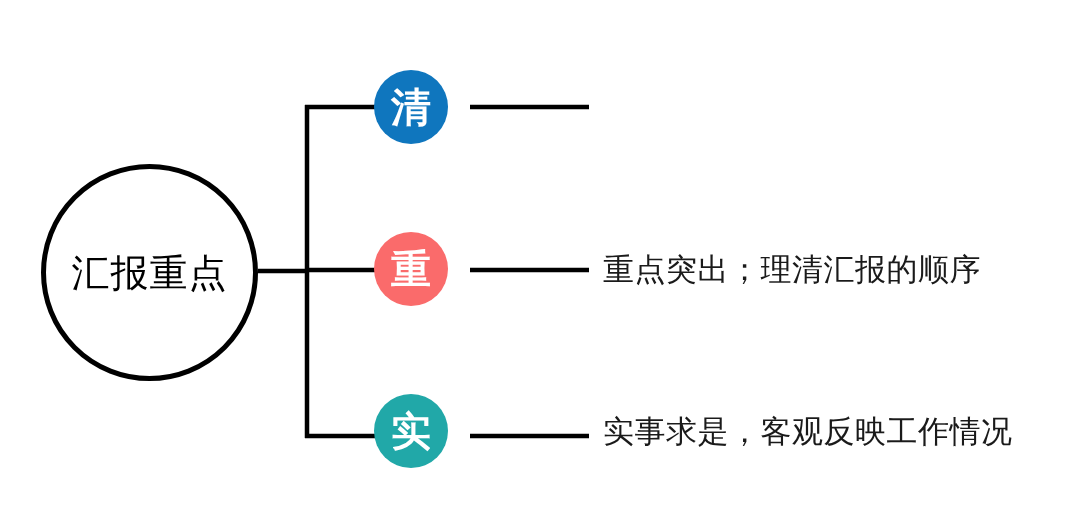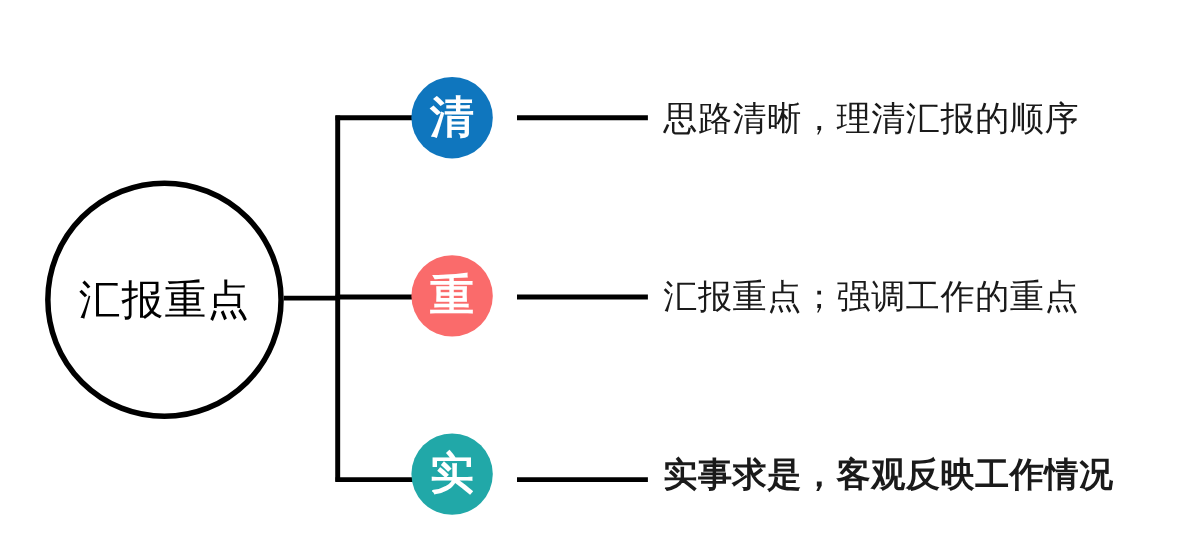--- a/index.html
+++ b/index.html
@@ -76,21 +76,21 @@
     position: absolute;
     left: 603px;
     font-size: 31px;
     color: #1a1a1a;
     line-height: 1;
     white-space: nowrap;
     letter-spacing: 0.5px;
   }
   .text-1 { top: 92px; }
   .text-2 { top: 254px; }
-  .text-3 { top: 416px; font-weight: bold; }
+  .text-3 { top: 416px; }
 </style>
 </head>
 <body>
 
 <div id="canvas" style="background: rgb(255, 255, 255);">
 
   <svg id="diagram-svg" viewBox="0 0 1077 508" xmlns="http://www.w3.org/2000/svg">
     <g stroke="#000000" stroke-width="4.5" stroke-linecap="butt" fill="none">
       <line x1="258" y1="271" x2="309" y2="271"></line>
       <line x1="307" y1="105" x2="307" y2="438"></line>
@@ -103,25 +103,24 @@
     </g>
   </svg>
 
   <div class="root-node" style="border-color: rgb(0, 0, 0); background: rgb(255, 255, 255);">
     <span class="root-label" style="color: rgb(0, 0, 0);">汇报重点</span>
   </div>
 
   <div class="badge badge-1" style="background: rgb(15, 118, 190);">
     <span class="badge-char" style="color: rgb(255, 255, 255);">清</span>
   </div>
-  <div class="branch-text text-1">思路清晰，理清汇报的顺序</div>
 
   <div class="badge badge-2" style="background: rgb(250, 107, 107);">
     <span class="badge-char" style="color: rgb(255, 255, 255);">重</span>
   </div>
-  <div class="branch-text text-2">汇报重点；强调工作的重点</div>
+  <div class="branch-text text-2">重点突出；理清汇报的顺序</div>
 
   <div class="badge badge-3" style="background: rgb(33, 168, 168);">
     <span class="badge-char" style="color: rgb(255, 255, 255);">实</span>
   </div>
   <div class="branch-text text-3">实事求是，客观反映工作情况</div>
 
 </div>
 
 </body></html>

